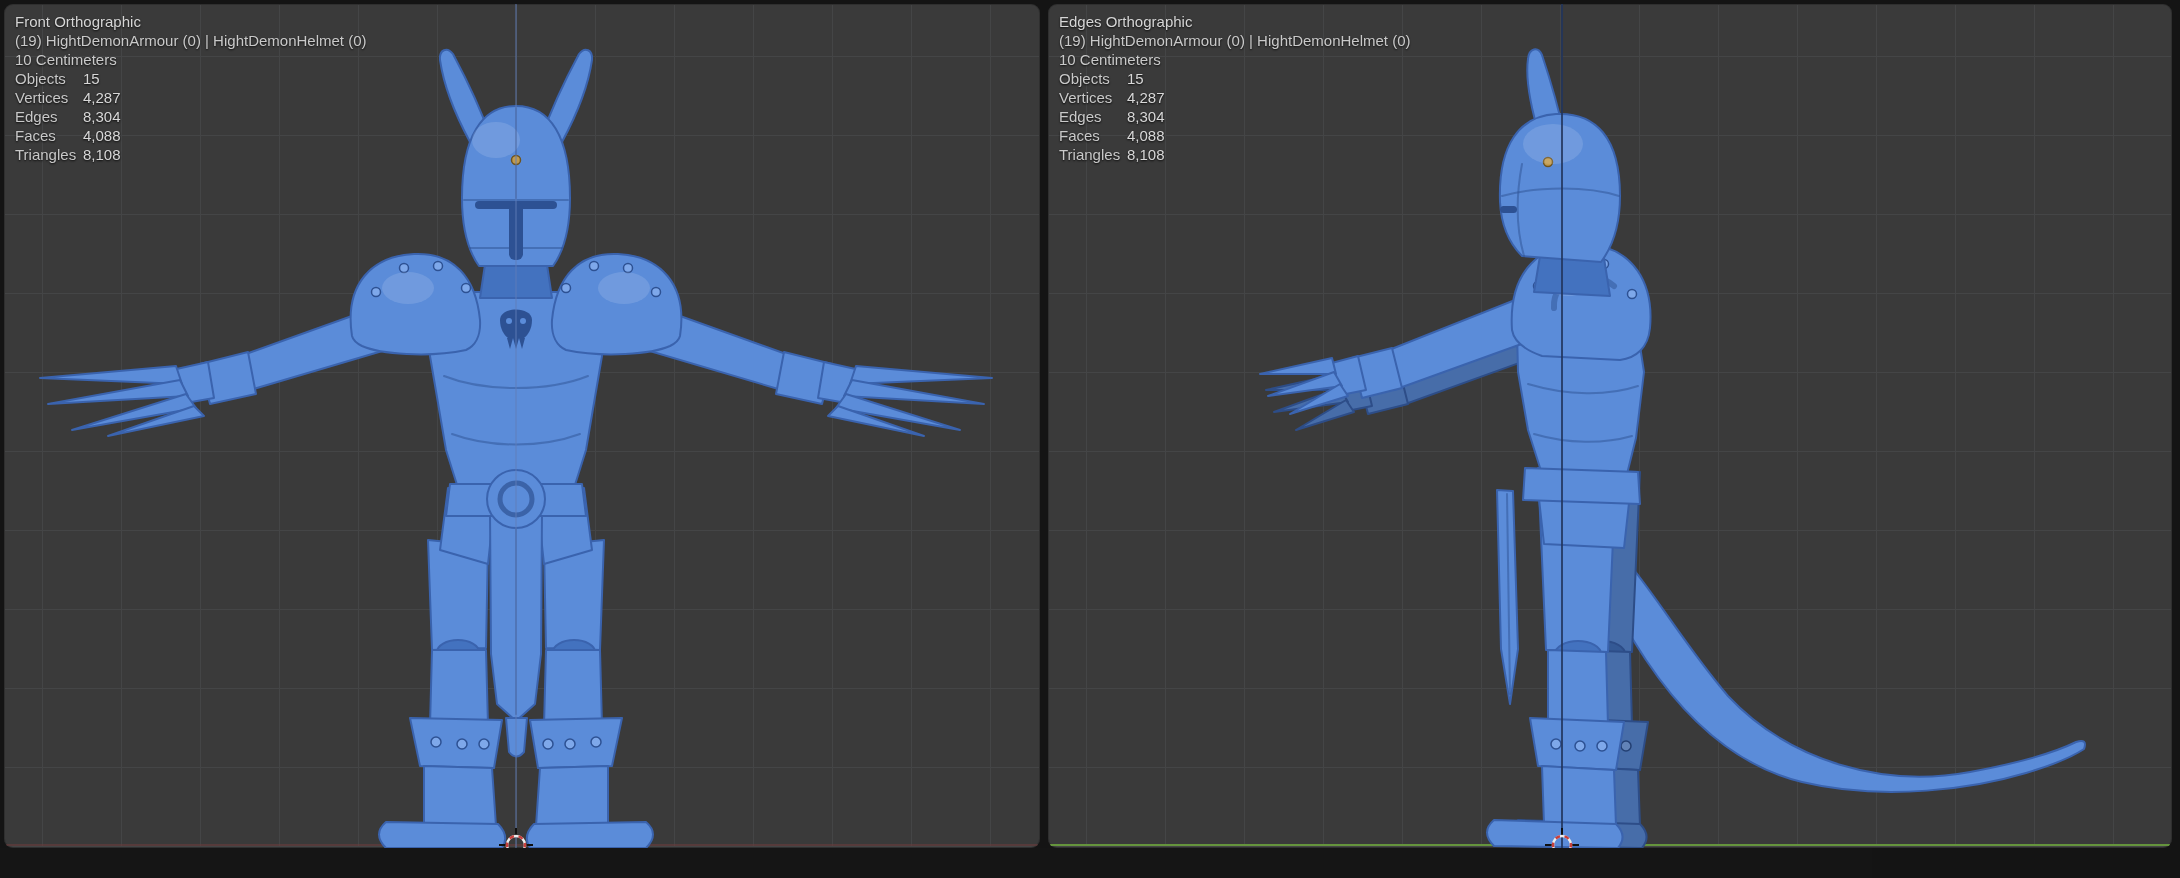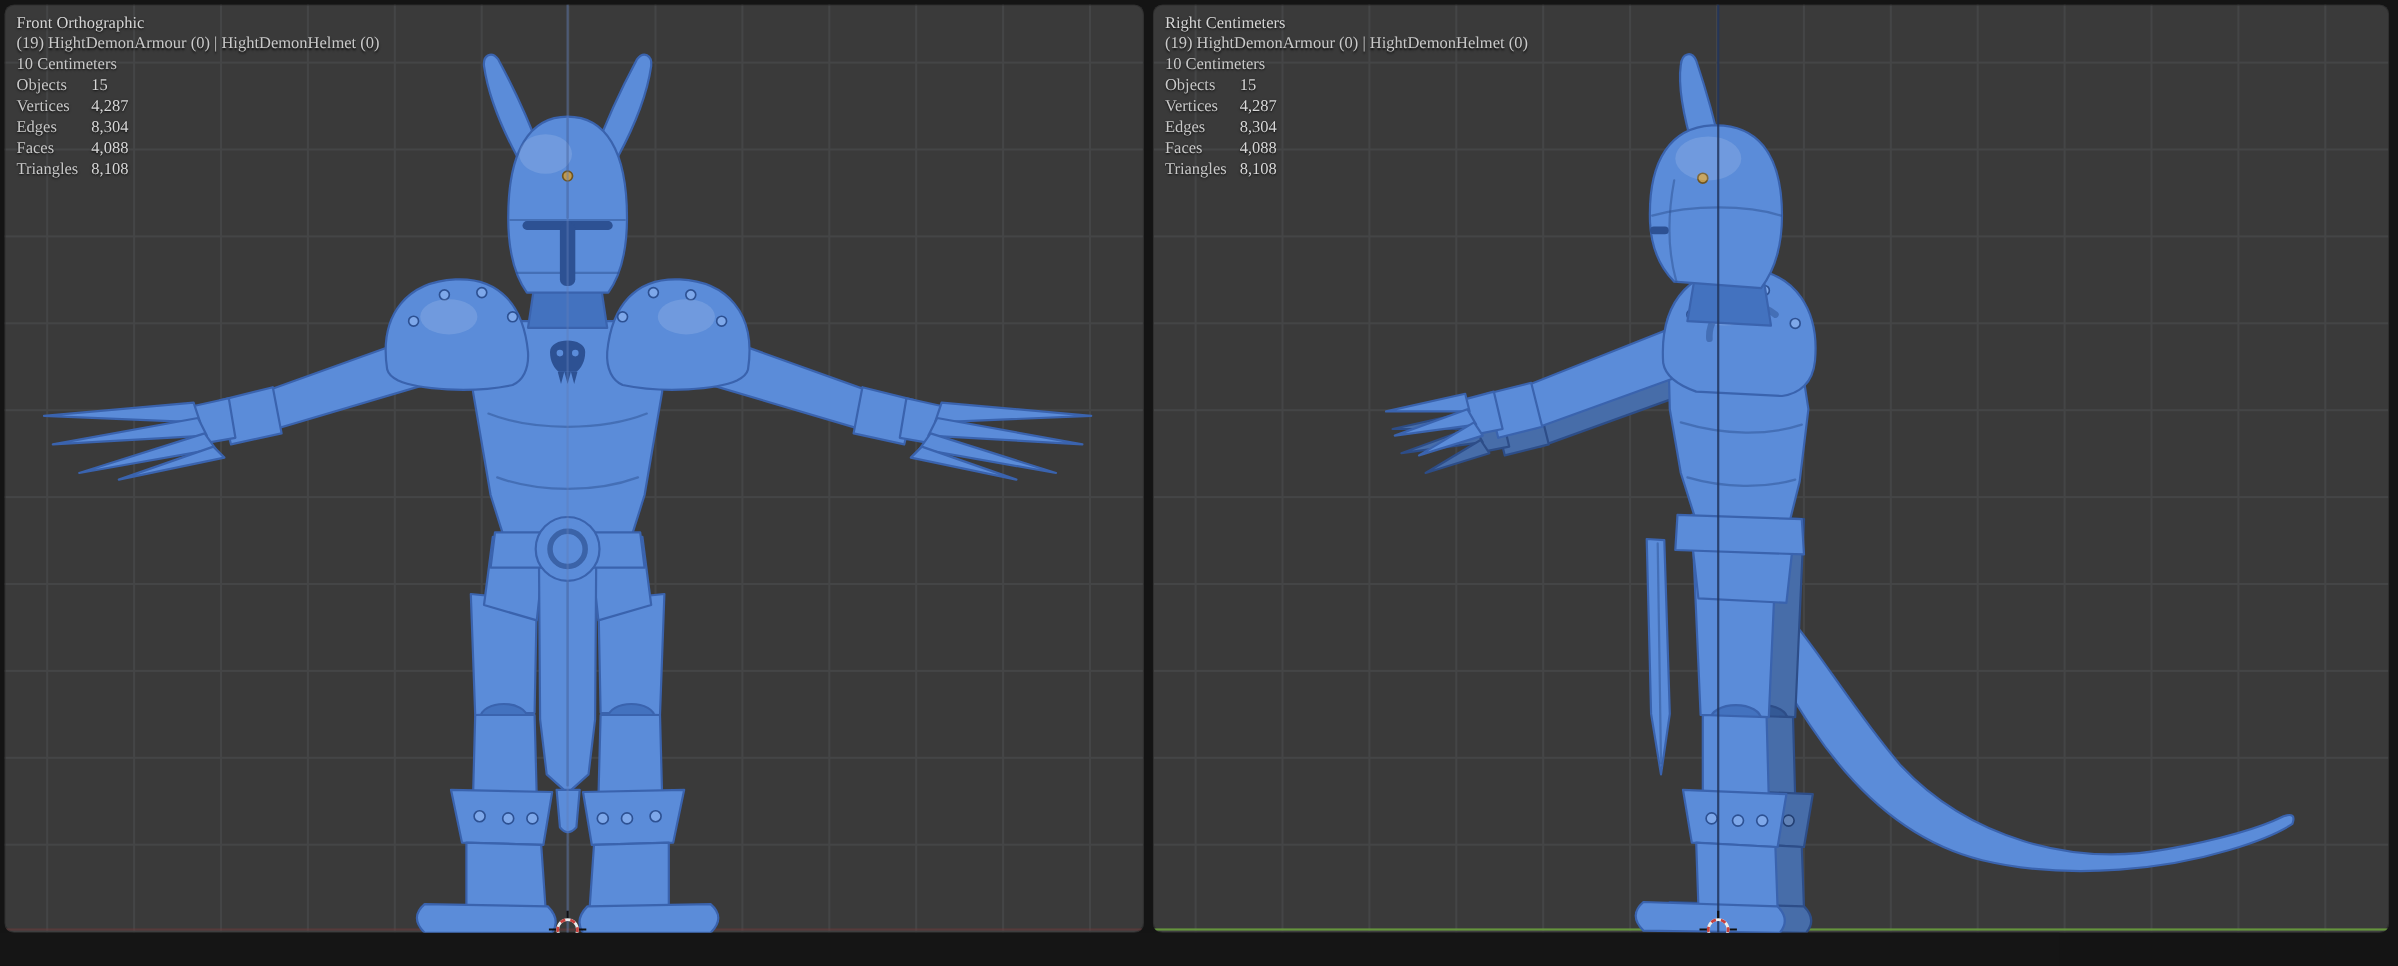--- a/index.html
+++ b/index.html
@@ -3,21 +3,21 @@
 <meta charset="utf-8">
 <style>
   :root{
     --viewport-bg:#3a3a3a; --grid-line:#444546; --overlay-text:#d6d6d6;
     --model-fill:#5b8cd9; --model-stroke:#3a63ae; --model-dark:#4372bf;
     --model-darker:#2d5193; --model-light:#7ea8ea; --rivet-gold:#c09a4e;
     --axis-y-green:#67993d; --axis-z-blue:#22355c; --axis-x-red:#6e3c3c;
     --cursor-red:#c8403e; --cursor-white:#ececec;
   }
   html,body{margin:0;padding:0;background:#141414;width:2180px;height:878px;overflow:hidden;}
-  .app{position:relative;width:1872px;height:878px;font-family:Liberation Serif, serif;}
+  .app{position:relative;width:1872px;height:878px;font-family:Liberation Sans, sans-serif;}
   .viewport{
     position:absolute;top:4px;height:844px;border-radius:9px;overflow:hidden;
     background-color:var(--viewport-bg);
     background-image:
       linear-gradient(to right, var(--grid-line) 1.5px, transparent 1.5px),
       linear-gradient(to bottom, var(--grid-line) 1.5px, transparent 1.5px);
     background-size:79px 79px;
     background-position:38px 52px;
     box-shadow:inset 0 0 0 1px #2f2f2f;
   }
@@ -305,21 +305,21 @@
         <line x1="0" y1="-17" x2="0" y2="-9"></line>
           <line x1="0" y1="9" x2="0" y2="17"></line>
         <line x1="-17" y1="0" x2="-9" y2="0"></line>
           <line x1="9" y1="0" x2="17" y2="0"></line>
       </g>
       <circle r="9" fill="none" stroke="var(--cursor-white)" stroke-width="2.5"></circle>
       <circle r="9" fill="none" stroke="var(--cursor-red)" stroke-width="2.5" stroke-dasharray="4.7 4.7" stroke-dashoffset="2.3"></circle>
     </svg>
 
     <div class="overlay">
-      <div class="view-label">Right Centimeters</div>
+      <div class="view-label">Edges Orthographic</div>
       <div class="collection-label">(19) HightDemonArmour (0) | HightDemonHelmet (0)</div>
       <div class="scale-label">10 Centimeters</div>
       <div class="stats">
         <div class="stat-row">
           <span class="stat-label">Objects</span>
           <span class="stat-value">15</span>
         </div>
         <div class="stat-row">
           <span class="stat-label">Vertices</span>
           <span class="stat-value">4,287</span>

